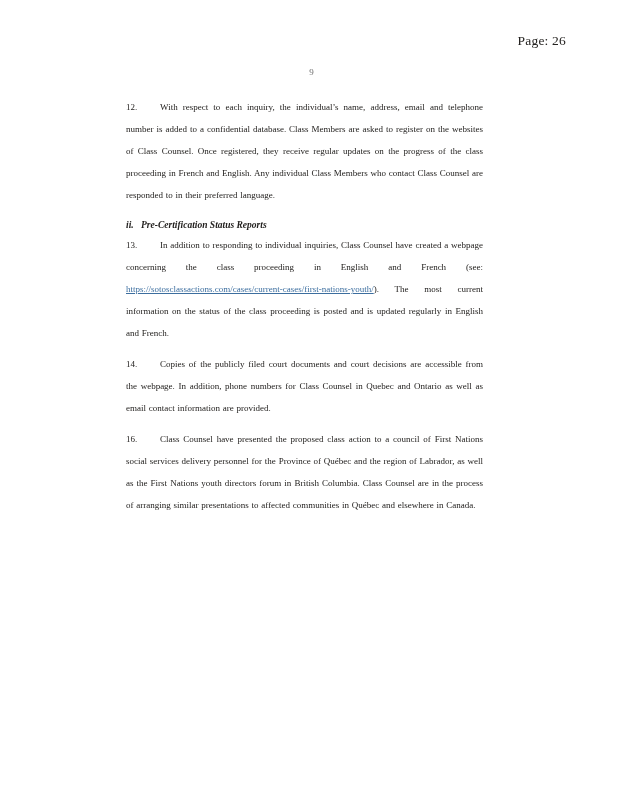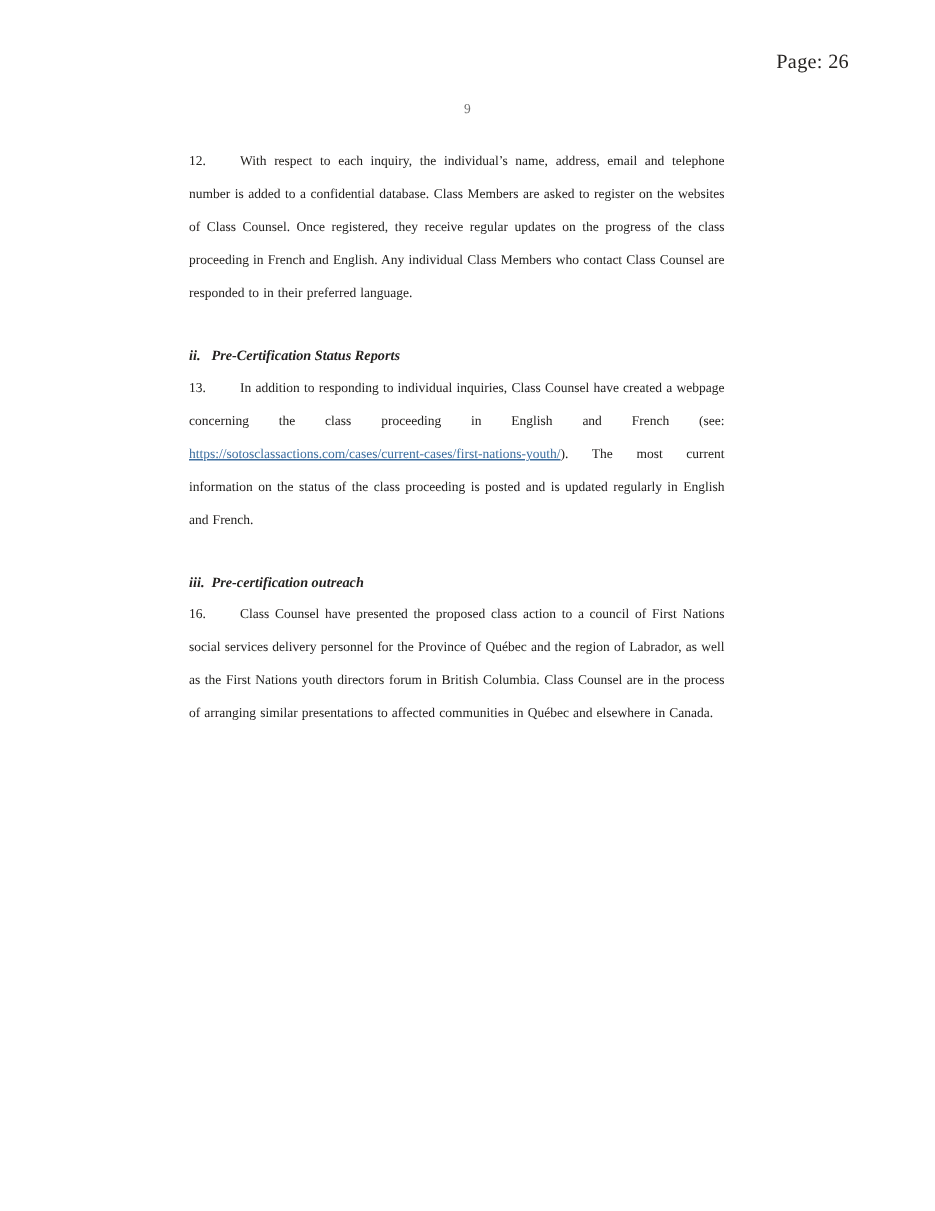--- a/index.html
+++ b/index.html
@@ -56,21 +56,21 @@
   }
   .pnum {
     display: inline-block;
     width: 34px;
   }
   .heading {
     font-size: 9.5px;
     line-height: 18px;
     font-weight: bold;
     font-style: italic;
-    margin: 23px 0 0 0;
+    margin: 10px 0 0 0;
   }
   .hnum {
     display: inline-block;
     min-width: 15px;
   }
   .doclink {
     color: var(--color-link);
     text-decoration: underline;
     text-decoration-color: var(--color-link);
     cursor: pointer;
@@ -86,20 +86,20 @@
   <div class="folio">9</div>
 
   <div class="content">
 
     <p class="para"><span class="pnum">12.</span><span>With respect to each inquiry, the individual’s name, address, email and telephone number is added to a confidential database. Class Members are asked to register on the websites of Class Counsel. Once registered, they receive regular updates on the progress of the class proceeding in French and English. Any individual Class Members who contact Class Counsel are responded to in their preferred language.</span></p>
 
     <h3 class="heading"><span class="hnum">ii.</span><span>Pre-Certification Status Reports</span></h3>
 
     <p class="para"><span class="pnum">13.</span><span>In addition to responding to individual inquiries, Class Counsel have created a webpage concerning the class proceeding in English and French (see: </span><a class="doclink">https://sotosclassactions.com/cases/current-cases/first-nations-youth/</a><span>). The most current information on the status of the class proceeding is posted and is updated regularly in English and French.</span></p>
 
+    <p class="para"><span class="pnum">14.</span><span>Copies of the publicly filed court documents and court decisions are accessible from the webpage. In addition, phone numbers for Class Counsel in Quebec and Ontario as well as email contact information are provided.</span></p>
 
 
-    <h3 class="heading"><span class="hnum">iii.</span><span>Pre-certification outreach</span></h3>
 
     <p class="para"><span class="pnum">16.</span><span>Class Counsel have presented the proposed class action to a council of First Nations social services delivery personnel for the Province of Québec and the region of Labrador, as well as the First Nations youth directors forum in British Columbia. Class Counsel are in the process of arranging similar presentations to affected communities in Québec and elsewhere in Canada.</span></p>
 
   </div>
 </div>
 
 </body></html>

